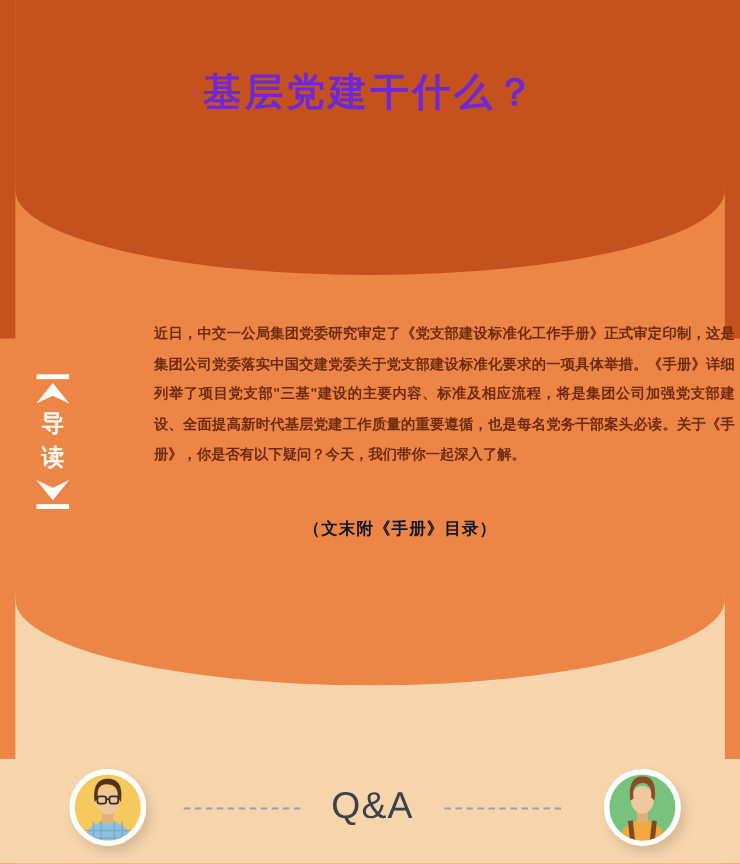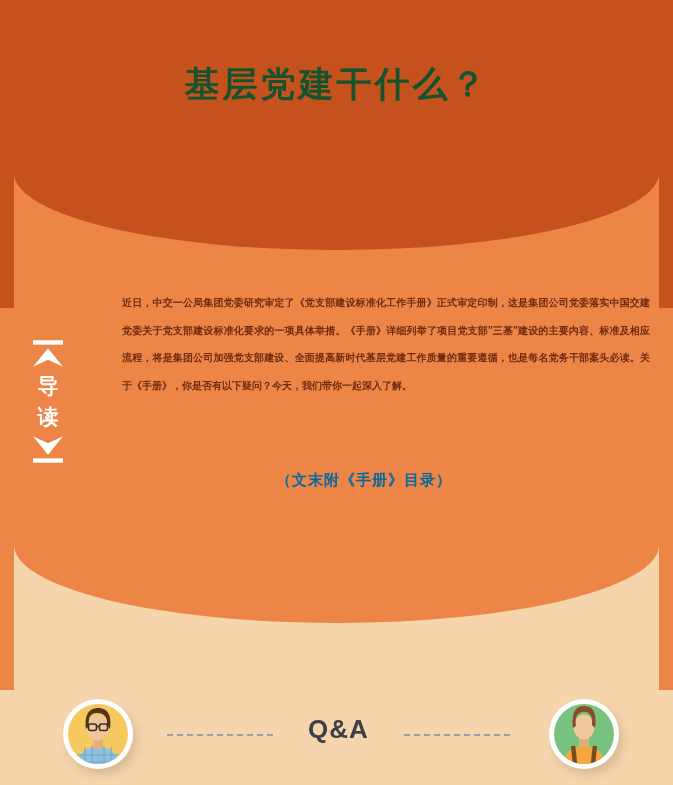--- a/index.html
+++ b/index.html
@@ -22,45 +22,45 @@
   
   .bg-dark{position:absolute;left:0;top:0;width:100%;height:308px;background:var(--dark-orange);}
   .bg-mid{position:absolute;left:0;top:308px;width:100%;height:382px;background:var(--mid-orange);}
   
   .card-cream{position:absolute;left:14px;right:14px;top:540px;bottom:0;background:var(--cream);}
   .card-mid{position:absolute;left:14px;right:14px;top:0;height:623px;background:var(--mid-orange);
             border-radius:0 0 50% 50% / 0 0 78px 78px;}
   .card-dark{position:absolute;left:14px;right:14px;top:0;height:250px;background:var(--dark-orange);
              border-radius:0 0 50% 50% / 0 0 77px 77px;}
   
-  .title-block{position:absolute;left:0;right:0;top:60px;text-align:center;color:#14532d;font-weight:bold;}
+  .title-block{position:absolute;left:0;right:0;top:60px;text-align:center;color:#6d28d9;font-weight:bold;}
   .title-line1{font-size:35px;letter-spacing:3px;line-height:48px;}
   .title-line2{font-size:33px;letter-spacing:3px;line-height:46px;margin-top:9px;}
   
   .daodu{position:absolute;left:30px;top:340px;width:36px;display:flex;flex-direction:column;
          align-items:center;gap:7px;color:#FFFFFF;}
   .daodu .char{font-size:21px;font-weight:bold;line-height:24px;}
   .daodu svg{display:block;}
   
-  .para{position:absolute;left:122px;top:289px;width:528px;
-        font-size:10px;line-height:27.5px;font-weight:bold;color:var(--text-brown);
+  .para{position:absolute;left:140px;top:289px;width:528px;
+        font-size:13px;line-height:27.5px;font-weight:bold;color:var(--text-brown);
         text-align:justify;text-justify:inter-ideograph;}
   .note{position:absolute;left:100px;top:471px;width:528px;text-align:center;
-        color:#0369a1;font-weight:bold;font-size:15px;letter-spacing:1px;}
+        color:#0f172a;font-weight:bold;font-size:15px;letter-spacing:1px;}
   
   .qa-row{position:absolute;left:0;top:699px;width:673px;height:72px;}
   .avatar{position:absolute;width:70px;height:70px;border-radius:50%;
           box-shadow:4px 6px 10px rgba(0,0,0,0.13);}
   .avatar-left{left:63px;top:0;}
   .avatar-right{left:549px;top:0;}
   .dash{position:absolute;top:35px;width:106px;border-top:2px dashed var(--dash-gray);}
   .dash-left{left:167px;}
   .dash-right{left:404px;}
   .qa-label{position:absolute;left:273px;top:15px;width:131px;text-align:center;
-            font-size:26px;font-weight:bold;color:var(--qa-text);letter-spacing:1px;}
+            font-size:34px;font-weight:normal;color:var(--qa-text);letter-spacing:1px;}
 </style>
 </head>
 <body>
 
 <div class="bg-dark"></div>
 <div class="bg-mid"></div>
 
 <div class="card-cream"></div>
 <div class="card-mid"></div>
 <div class="card-dark"></div>

